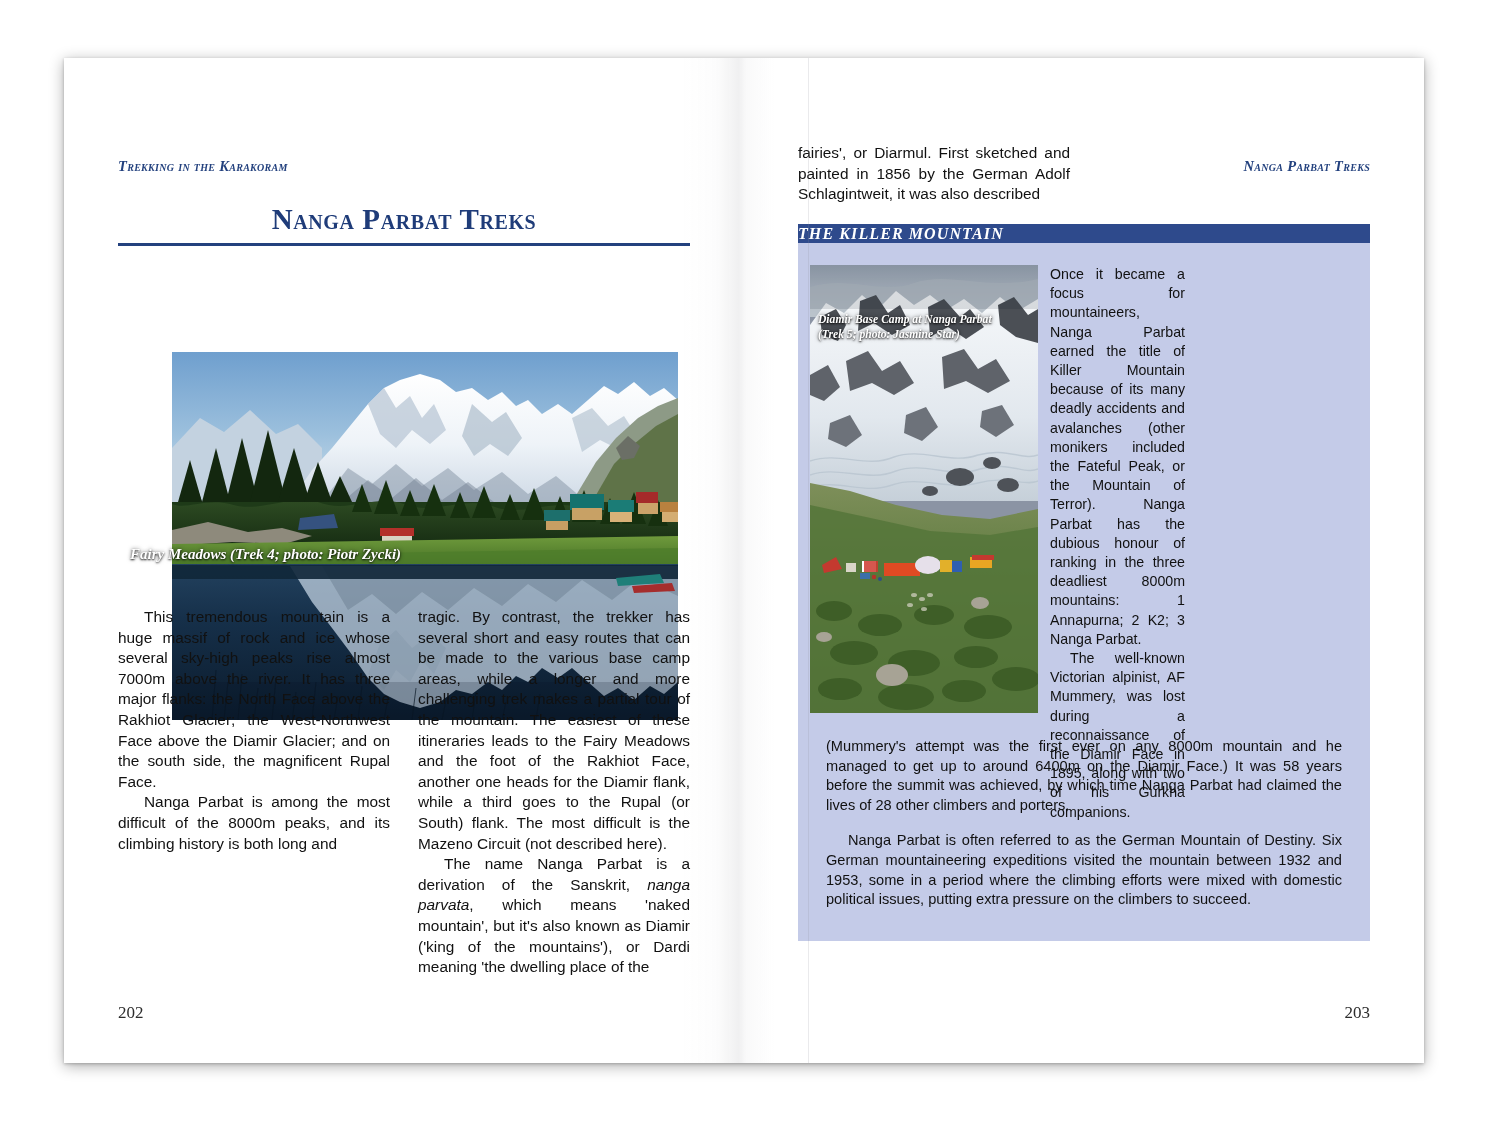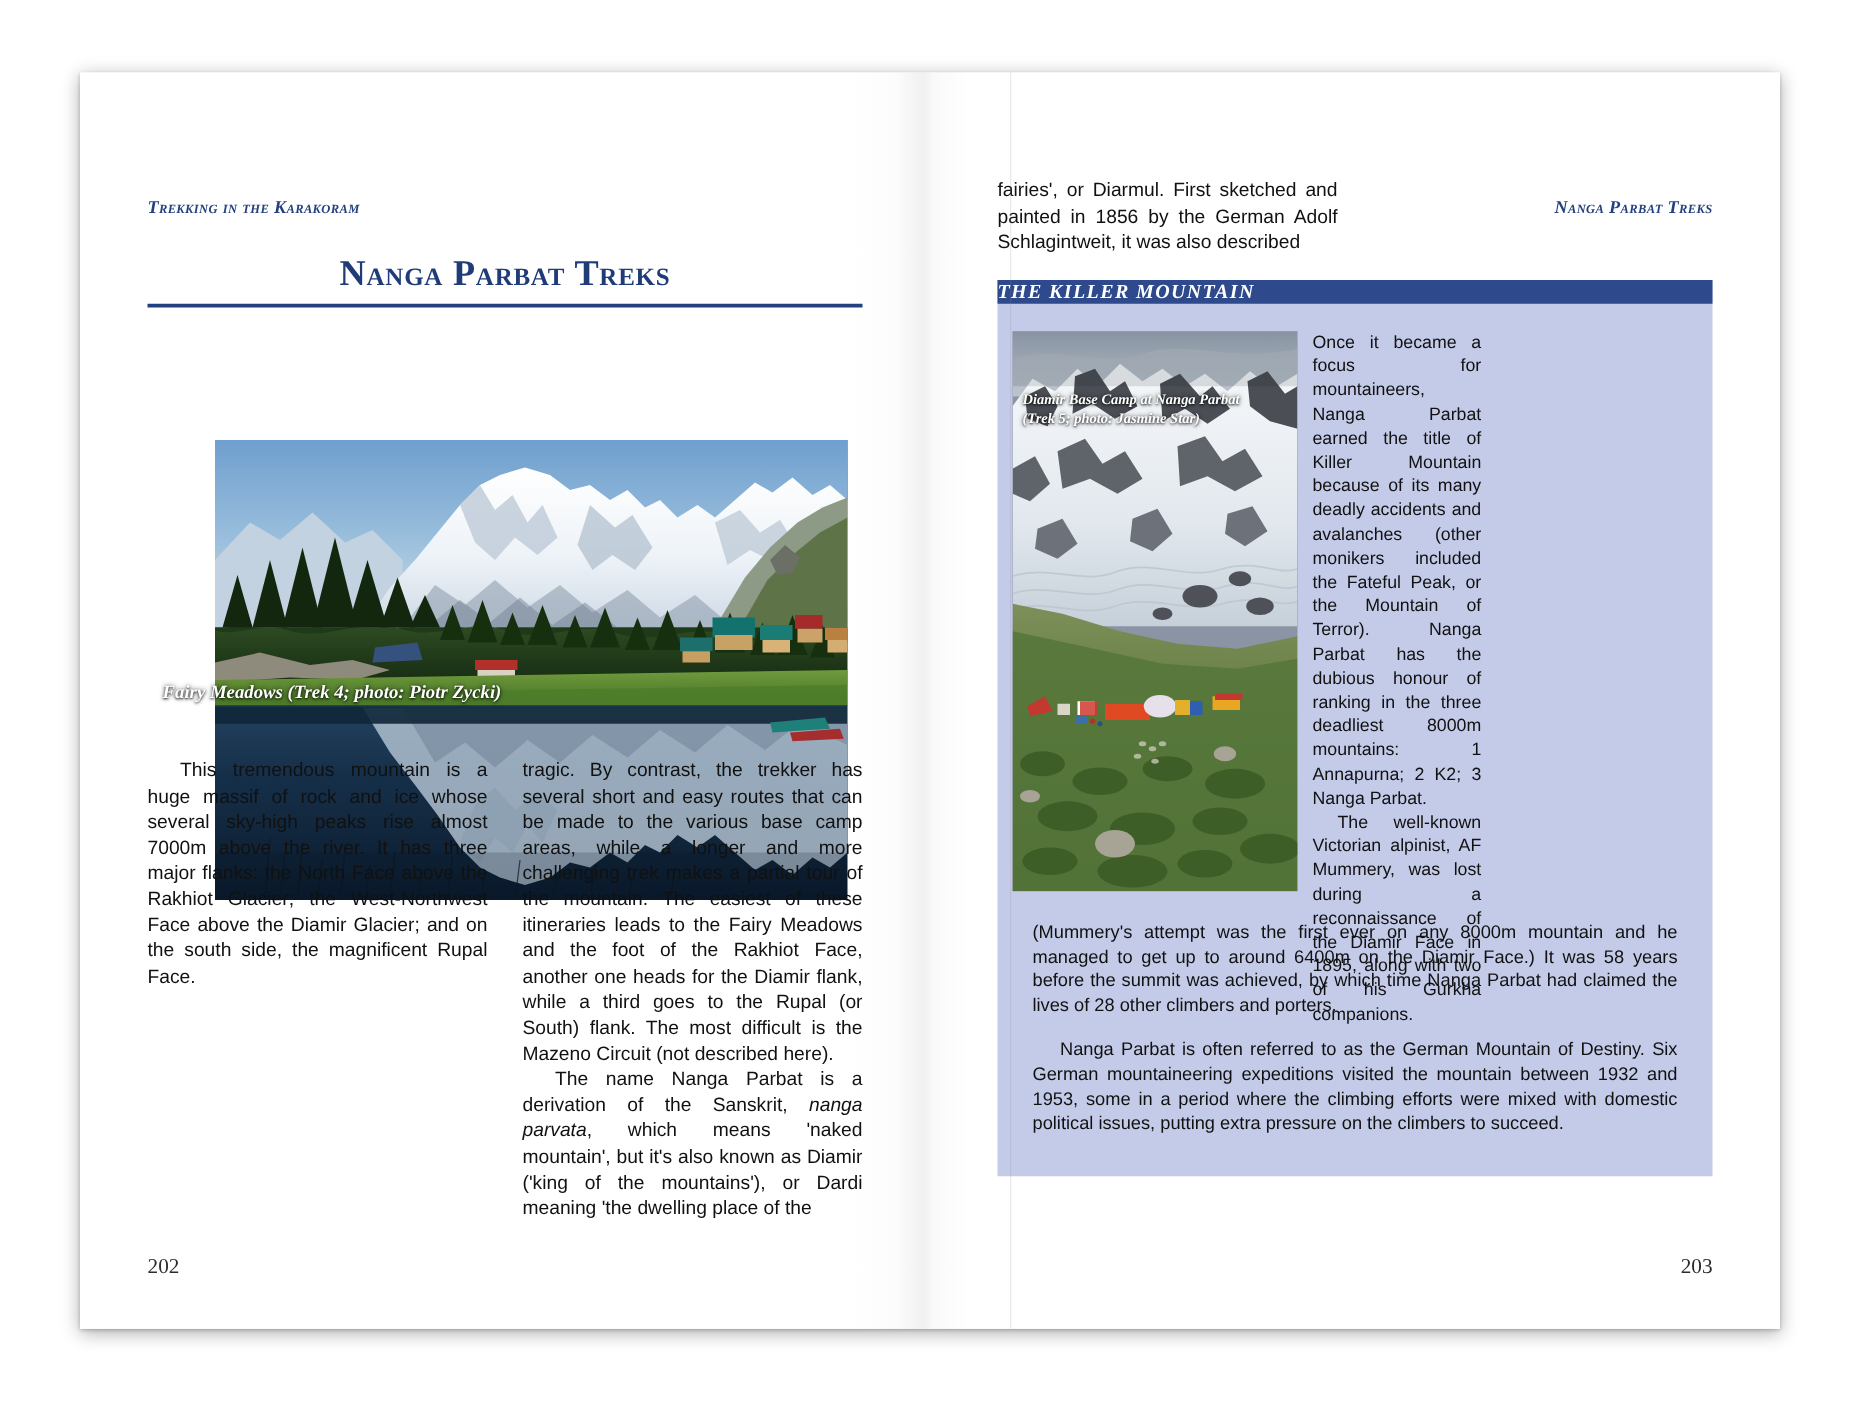--- a/index.html
+++ b/index.html
@@ -315,20 +315,21 @@
             </g>
 
             <rect x="0" y="330" width="506" height="38" fill="#06131f" opacity=".18"></rect>
           </svg>
         </div>
         <div class="cap-overlay cap1">Fairy Meadows (Trek 4; photo: Piotr Zycki)</div>
       </div>
 
       <div class="col col-l">
         <p class="ind">This tremendous mountain is a huge massif of rock and ice whose several sky-high peaks rise almost 7000m above the river. It has three major flanks: the North Face above the Rakhiot Glacier; the West-Northwest Face above the Diamir Glacier; and on the south side, the magnificent Rupal Face.</p>
+        <p class="ind">Nanga Parbat is among the most difficult of the 8000m peaks, and its climbing history is both long and</p>
       </div>
 
       <div class="col col-r">
         <p>tragic. By contrast, the trekker has several short and easy routes that can be made to the various base camp areas, while a longer and more challenging trek makes a partial tour of the mountain. The easiest of these itineraries leads to the Fairy Meadows and the foot of the Rakhiot Face, another one heads for the Diamir flank, while a third goes to the Rupal (or South) flank. The most difficult is the Mazeno Circuit (not described here).</p>
         <p class="ind"><span>The name Nanga Parbat is a derivation of the Sanskrit, </span><em>nanga parvata</em><span>, which means 'naked mountain', but it's also known as Diamir ('king of the mountains'), or Dardi meaning 'the dwelling place of the</span></p>
       </div>
 
       <div class="pagenum pagenum-left">202</div>
     </div>
 

